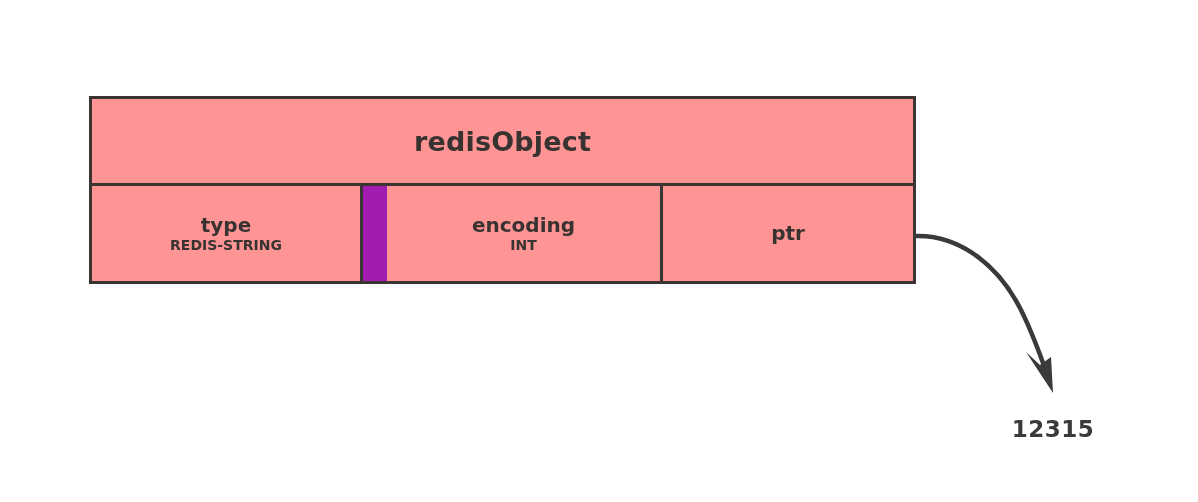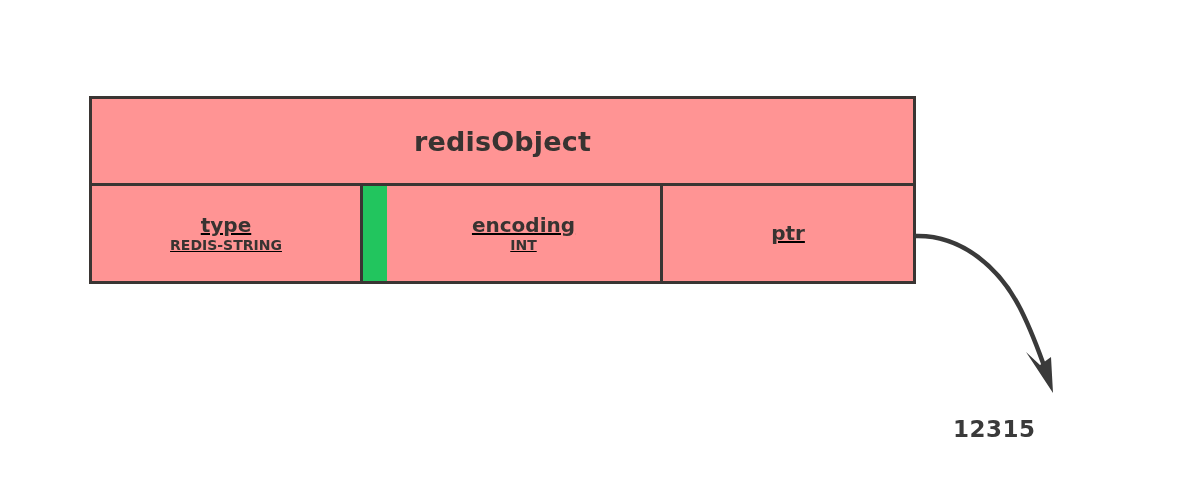--- a/index.html
+++ b/index.html
@@ -53,22 +53,21 @@
     font-weight: bold;
     color: #383331;
     letter-spacing: 0.2px;
     line-height: 1;
   }
 
   .struct-fields {
     flex: 1 1 auto;
     display: flex;
     flex-direction: row;
-    background: #22c55e;
-    text-decoration: underline;
+    background: #a21caf;
   }
 
   .field {
     box-sizing: border-box;
     display: flex;
     flex-direction: column;
     align-items: center;
     justify-content: center;
     text-align: center;
     background: #ff9494;
@@ -99,21 +98,21 @@
     height: 502px;
     pointer-events: none;
   }
 
   
   .target-label {
     position: absolute;
     left: 953px;
     top: 418px;
     width: 200px;
-    text-align: left;
+    text-align: center;
     font-size: 23px;
     font-weight: bold;
     color: #3a3a3a;
     letter-spacing: 0.5px;
     line-height: 1;
   }
 </style>
 </head>
 <body>
 

